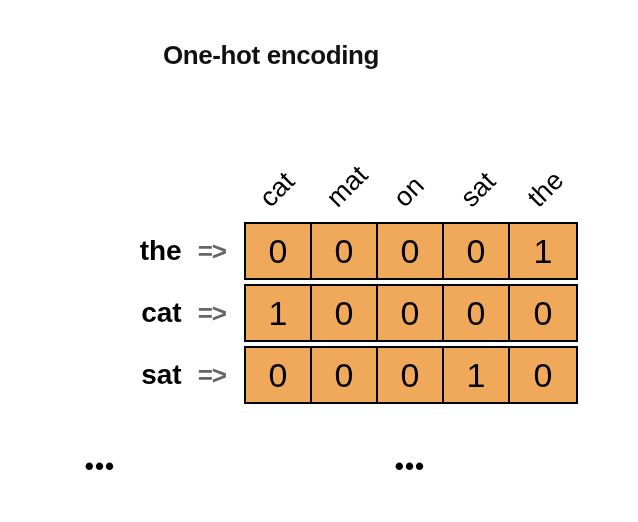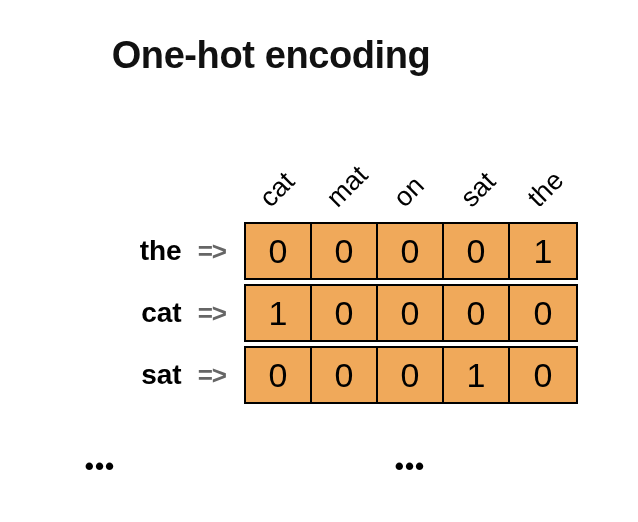--- a/index.html
+++ b/index.html
@@ -16,21 +16,21 @@
     color: #000000;
   }
 
   
   #figure-title {
     position: absolute;
     left: 0;
     top: 36px;
     width: 542px;
     text-align: center;
-    font-size: 38px;
+    font-size: 26px;
     font-weight: bold;
     letter-spacing: -0.4px;
     color: #111111;
     line-height: 38px;
     white-space: nowrap;
   }
 
   
   #column-headers {
     position: absolute;

